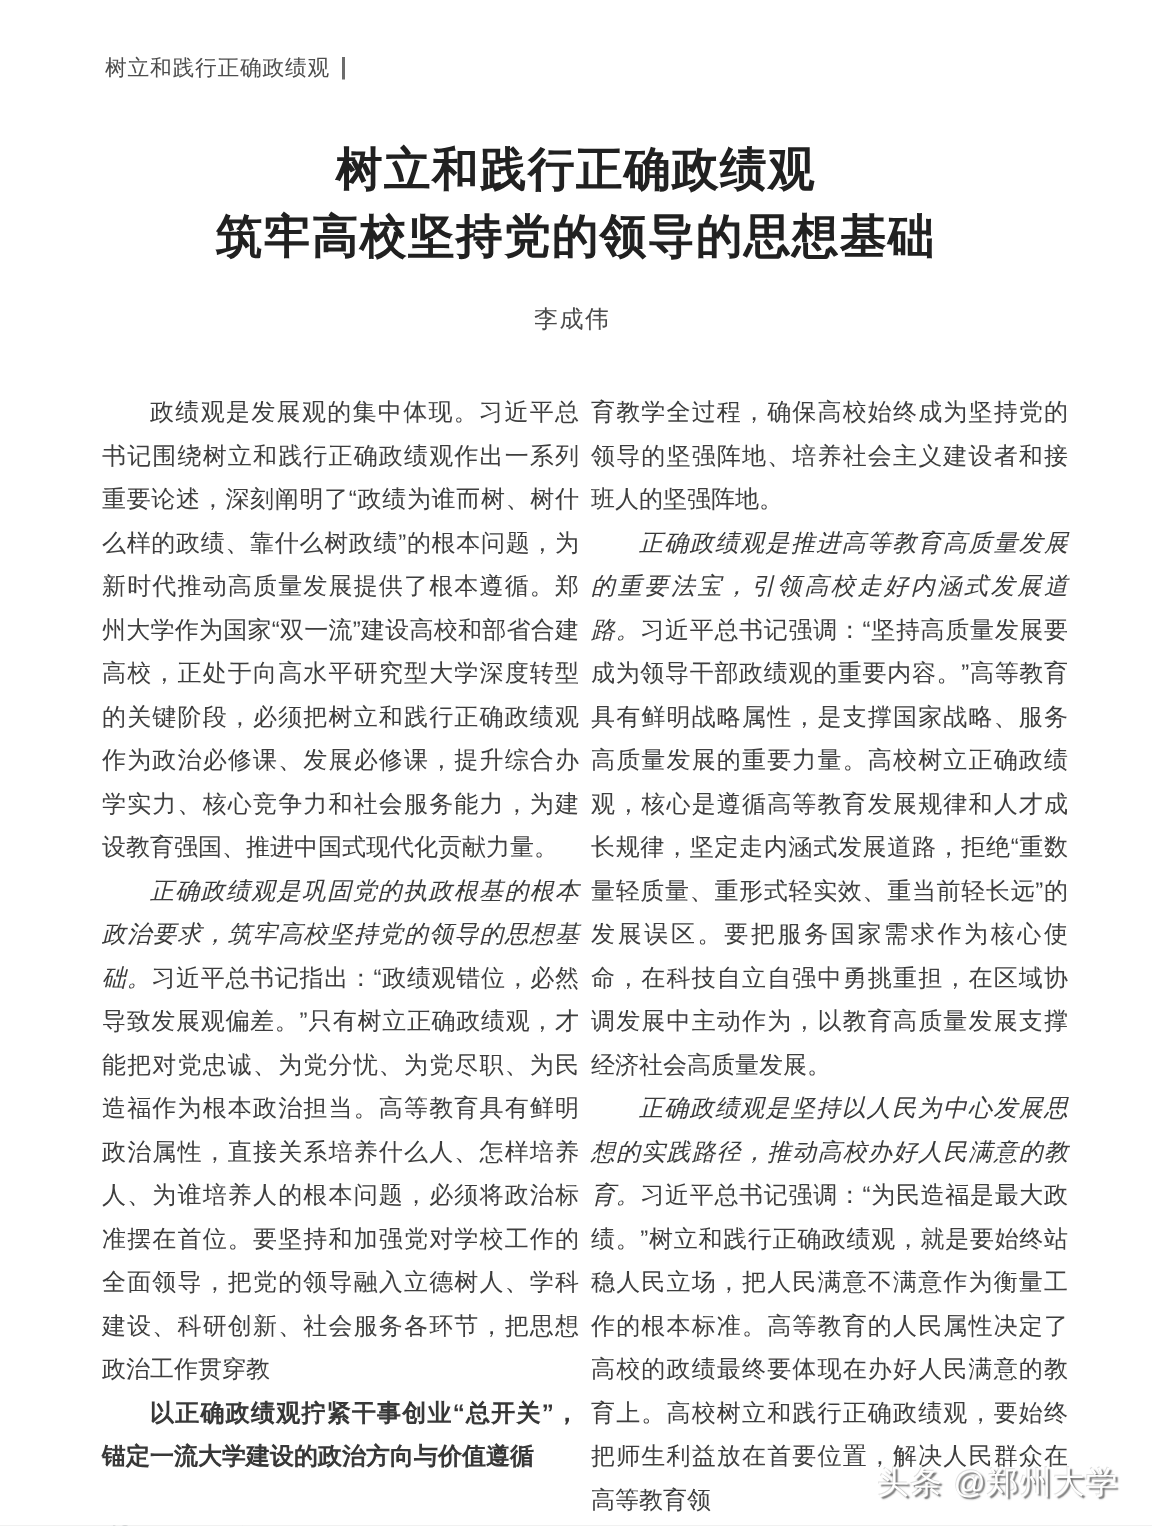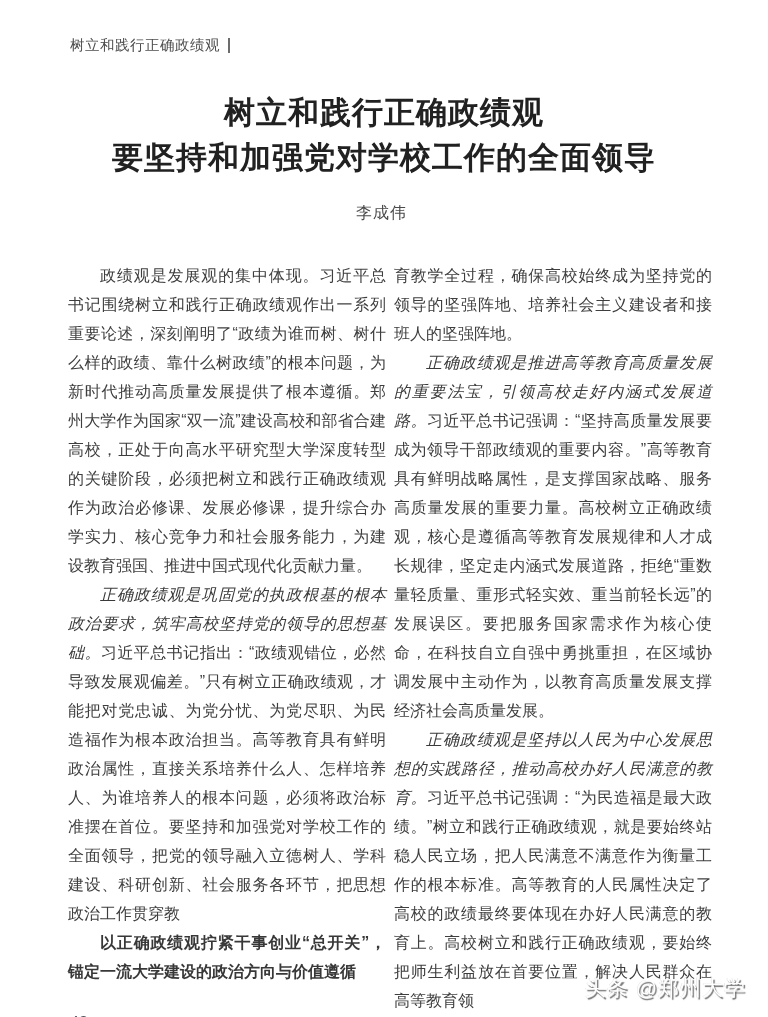--- a/index.html
+++ b/index.html
@@ -116,21 +116,21 @@
 
 <div class="page">
 
   <div class="page-header">
     <span class="section-label">树立和践行正确政绩观</span>
     <span class="header-bar"></span>
   </div>
 
   <h1 class="title">
     <span class="title-line">树立和践行正确政绩观</span>
-    <span class="title-line">要坚持和加强党对学校工作的全面领导</span>
+    <span class="title-line">筑牢高校坚持党的领导的思想基础</span>
   </h1>
 
   <div class="author">李成伟</div>
 
   <div class="columns">
     <div class="col" id="col-0">
         <p class="block paragraph"><span class="run-normal">政绩观是发展观的集中体现。习近平总书记围绕树立和践行正确政绩观作出一系列重要论述，深刻阐明了“政绩为谁而树、树什么样的政绩、靠什么树政绩”的根本问题，为新时代推动高质量发展提供了根本遵循。郑州大学作为国家“双一流”建设高校和部省合建高校，正处于向高水平研究型大学深度转型的关键阶段，必须把树立和践行正确政绩观作为政治必修课、发展必修课，提升综合办学实力、核心竞争力和社会服务能力，为建设教育强国、推进中国式现代化贡献力量。</span></p>
         <p class="block paragraph"><span class="run-kai">正确政绩观是巩固党的执政根基的根本政治要求，筑牢高校坚持党的领导的思想基础。</span><span class="run-normal">习近平总书记指出：“政绩观错位，必然导致发展观偏差。”只有树立正确政绩观，才能把对党忠诚、为党分忧、为党尽职、为民造福作为根本政治担当。高等教育具有鲜明政治属性，直接关系培养什么人、怎样培养人、为谁培养人的根本问题，必须将政治标准摆在首位。要坚持和加强党对学校工作的全面领导，把党的领导融入立德树人、学科建设、科研创新、社会服务各环节，把思想政治工作贯穿教</span></p>
         <p class="block heading"><span class="run-bold">以正确政绩观拧紧干事创业“总开关”，锚定一流大学建设的政治方向与价值遵循</span></p>
       </div>

